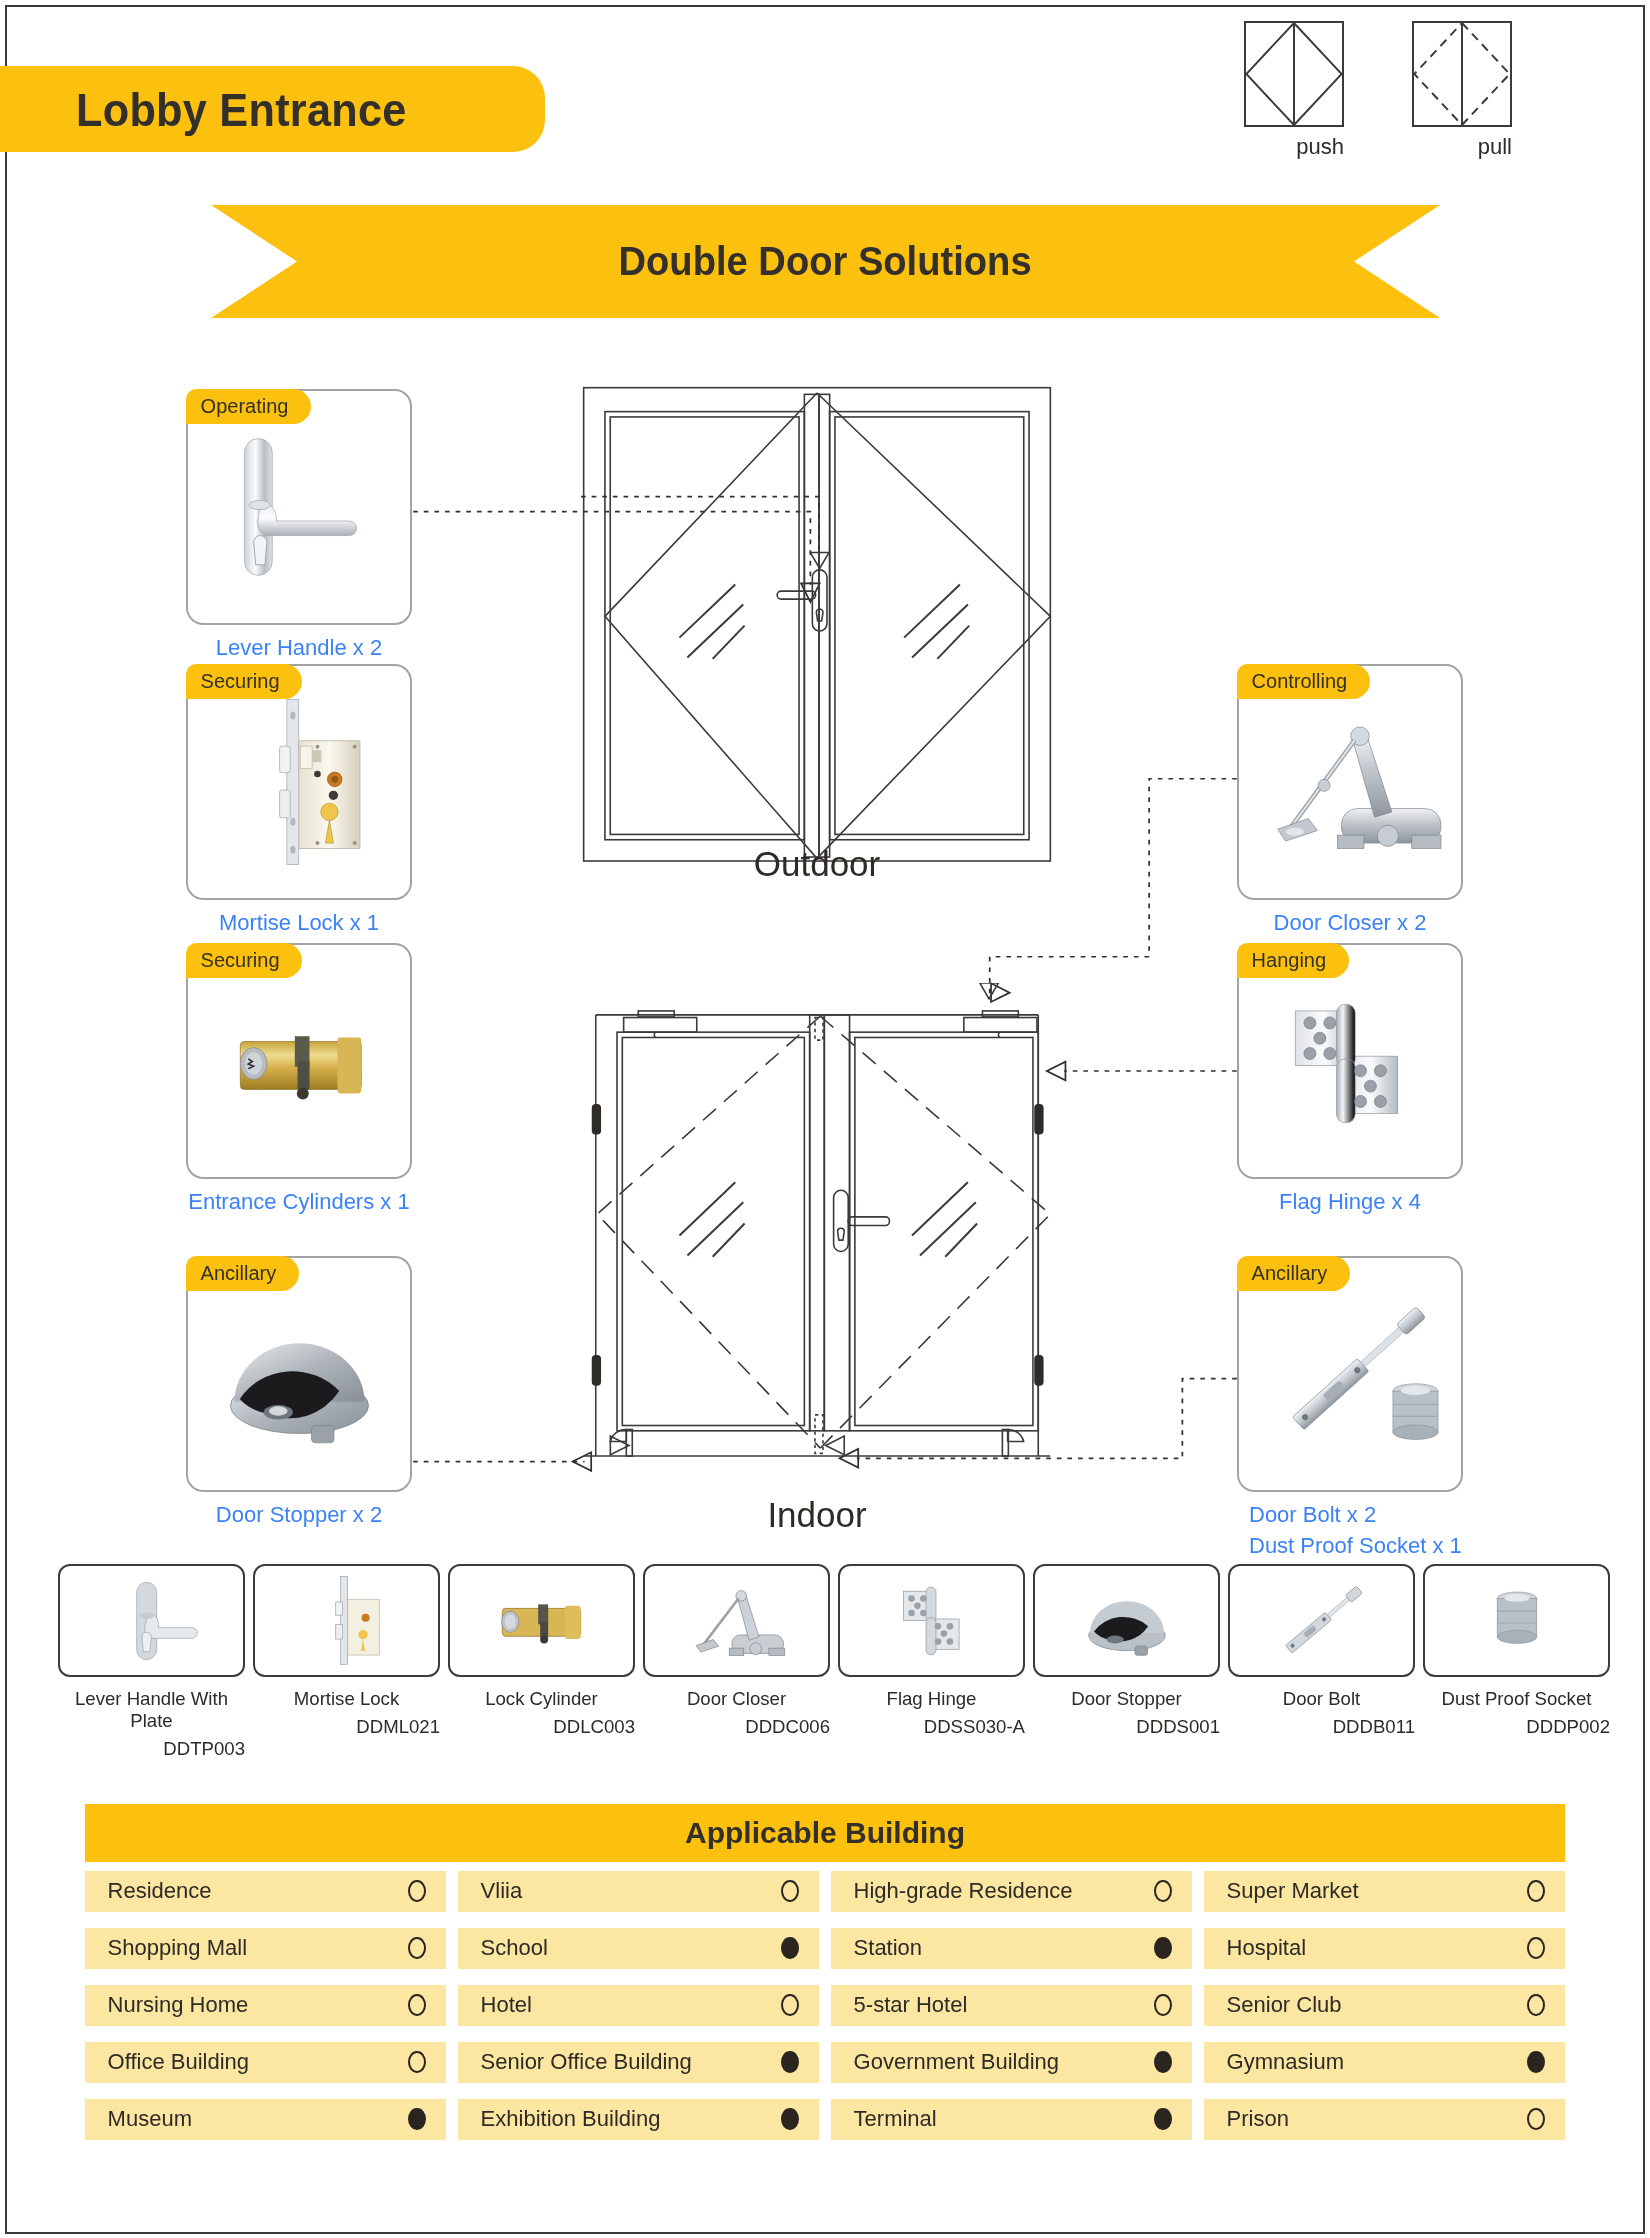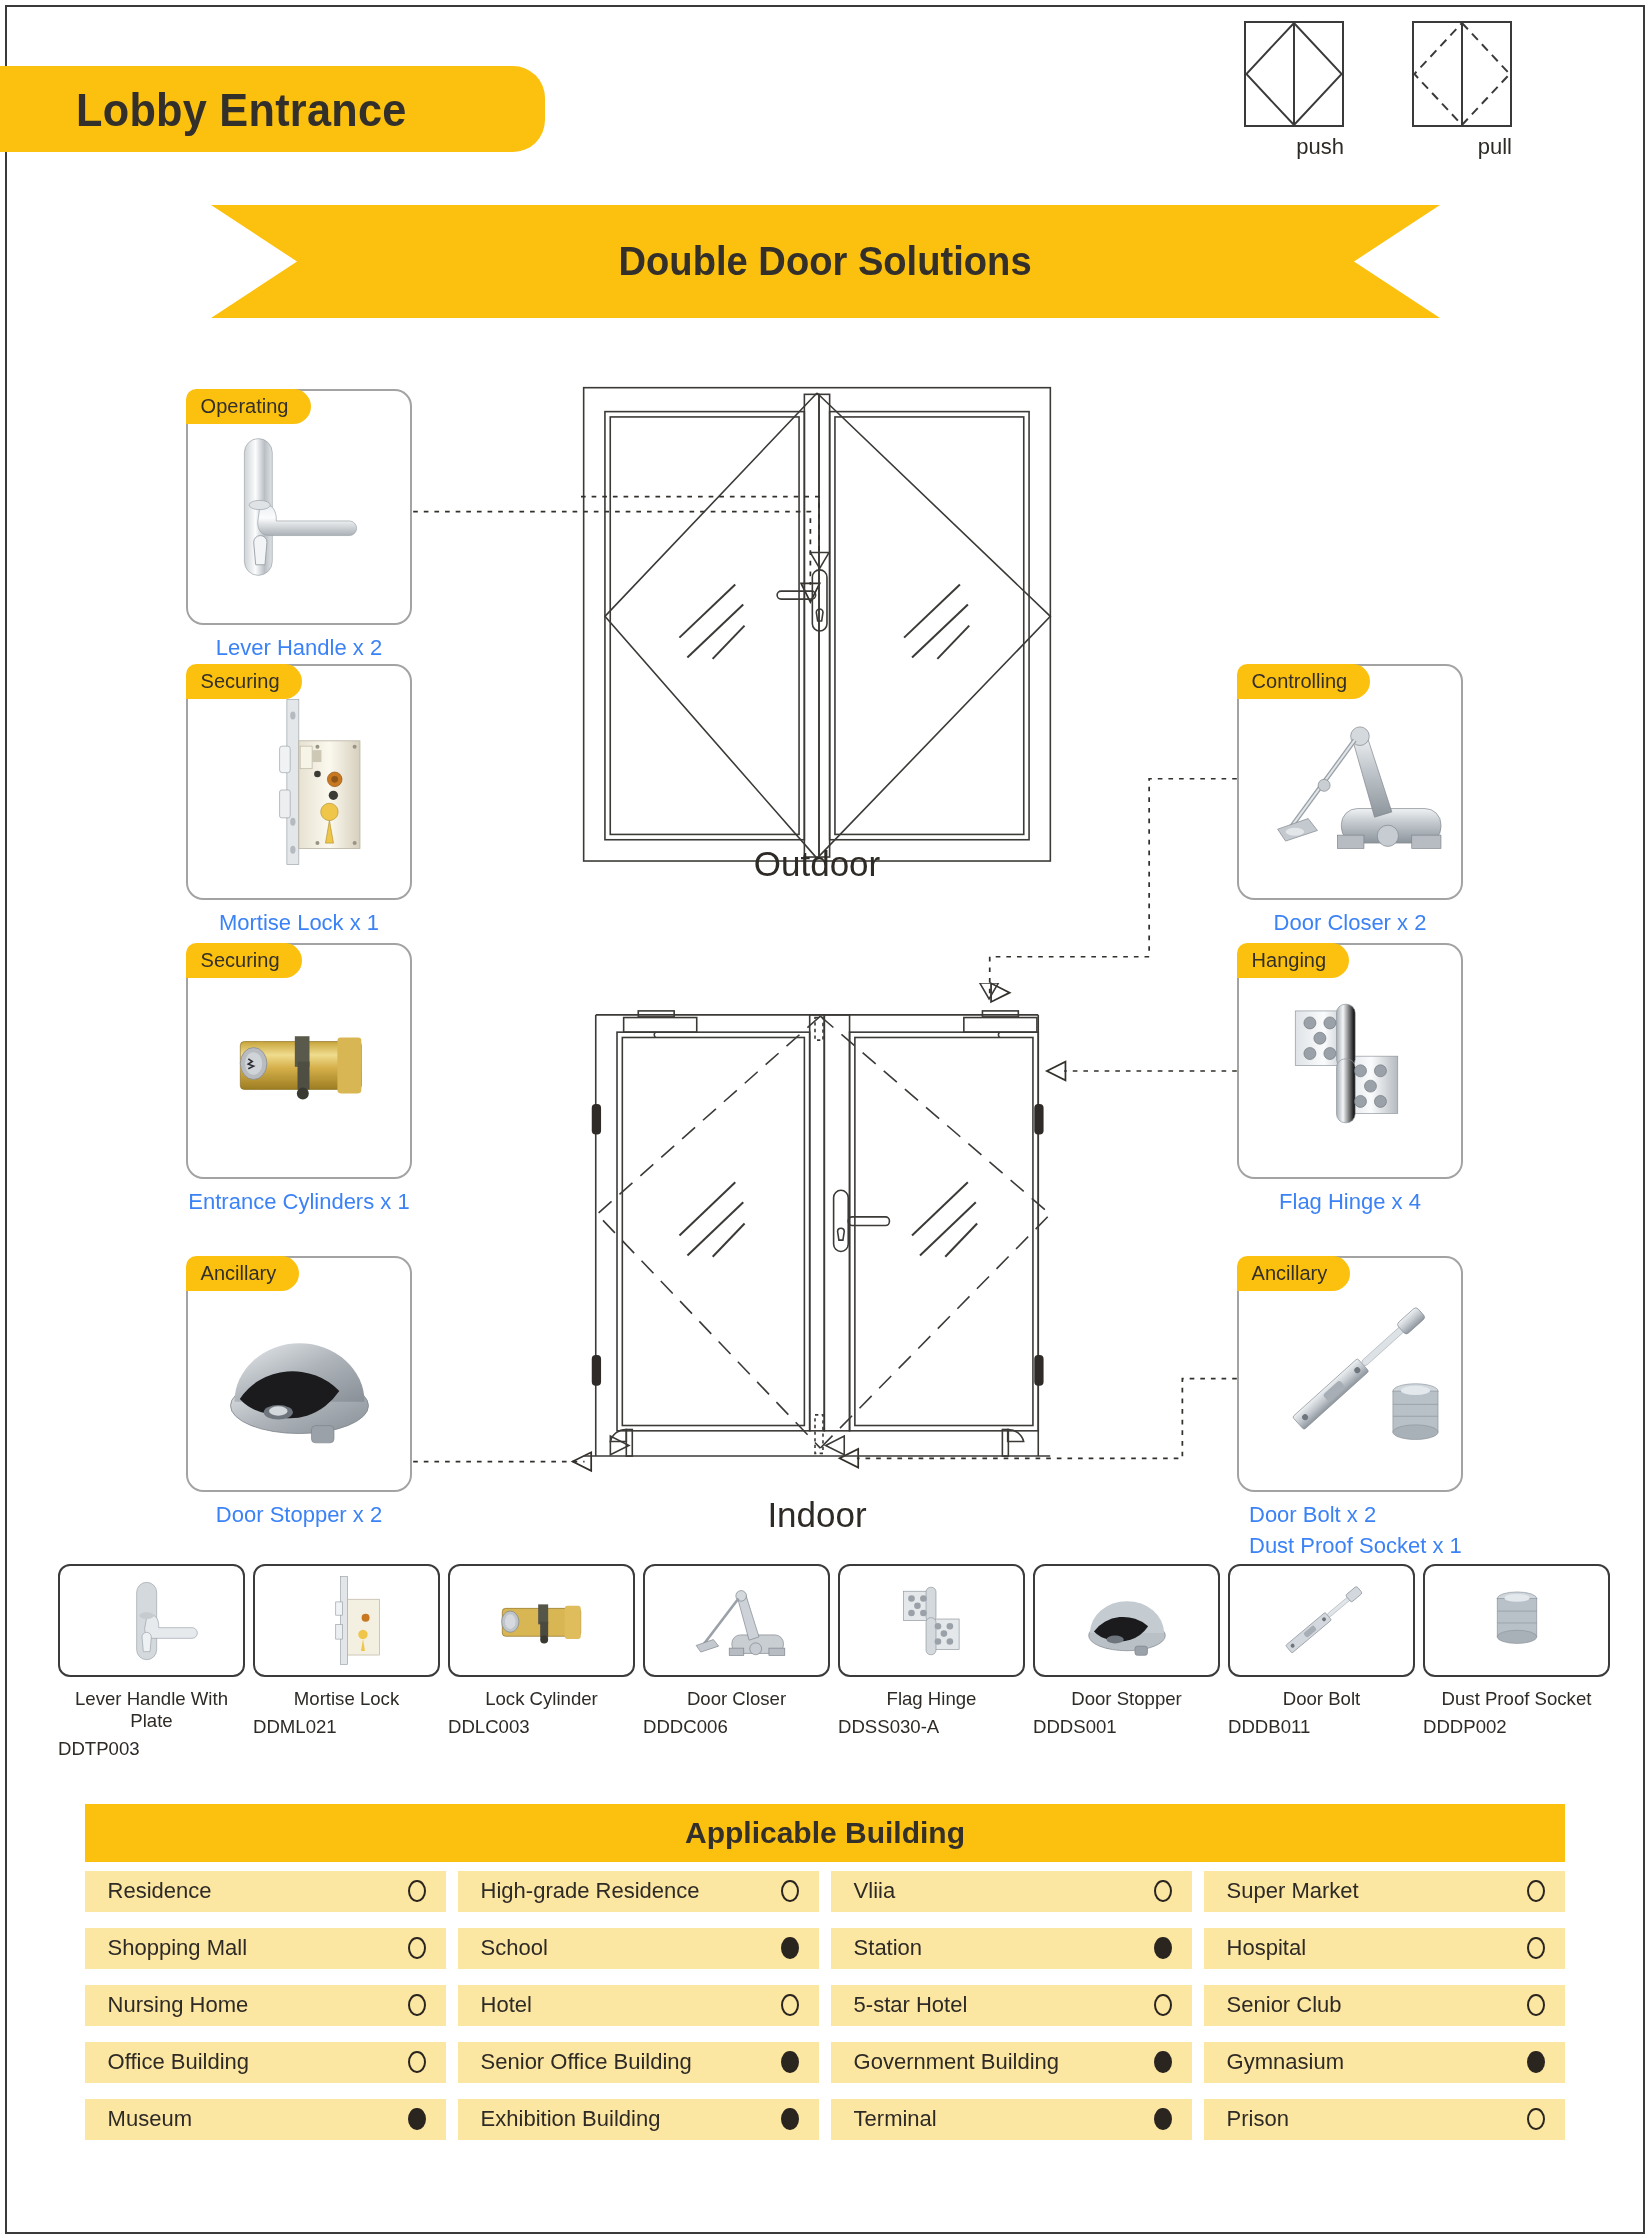--- a/index.html
+++ b/index.html
@@ -69,21 +69,21 @@
 
   
   .strip{ position:absolute; left:58px; top:1564px; width:1535px; height:193px;
           display:flex; gap:8px; }
   .prod{ width:187px; }
   .prod .box{
     width:187px; height:113px; border:2px solid #3b3b3b; border-radius:12px;
     background:#fff; display:flex; align-items:center; justify-content:center;
   }
   .prod .nm{ text-align:center; font-size:18.6px; margin-top:10.6px; color:#2e2a26; }
-  .prod .code{ text-align:left; font-size:18.6px; margin-top:6.6px; color:#2e2a26; }
+  .prod .code{ text-align:right; font-size:18.6px; margin-top:6.6px; color:#2e2a26; }
 
   
   .ab{ position:absolute; left:85px; top:1804px; width:1480px; }
   .ab-head{
     height:58px; background:#fcc10e; display:flex; align-items:center; justify-content:center;
     font-size:30px; font-weight:bold; color:#332f2b;
   }
   .ab-grid{ display:grid; grid-template-columns:repeat(4, 1fr); gap:16px 12px; margin-top:8.6px; }
   .ab-cell{
     background:#fbe6a2; height:41px; display:flex; align-items:center;
@@ -605,28 +605,28 @@
 </div>
 
 <div class="ab">
   <div class="ab-head">Applicable Building</div>
   <div class="ab-grid" id="ab-grid">
       <div class="ab-cell">
         <span>Residence</span>
         <span class="dot"></span>
       </div>
       <div class="ab-cell">
+        <span>Vliia</span>
+        <span class="dot"></span>
+      </div>
+      <div class="ab-cell">
         <span>High-grade Residence</span>
         <span class="dot"></span>
       </div>
       <div class="ab-cell">
-        <span>Vliia</span>
-        <span class="dot"></span>
-      </div>
-      <div class="ab-cell">
         <span>Super Market</span>
         <span class="dot"></span>
       </div>
       <div class="ab-cell">
         <span>Shopping Mall</span>
         <span class="dot"></span>
       </div>
       <div class="ab-cell">
         <span>School</span>
         <span class="dot on"></span>

